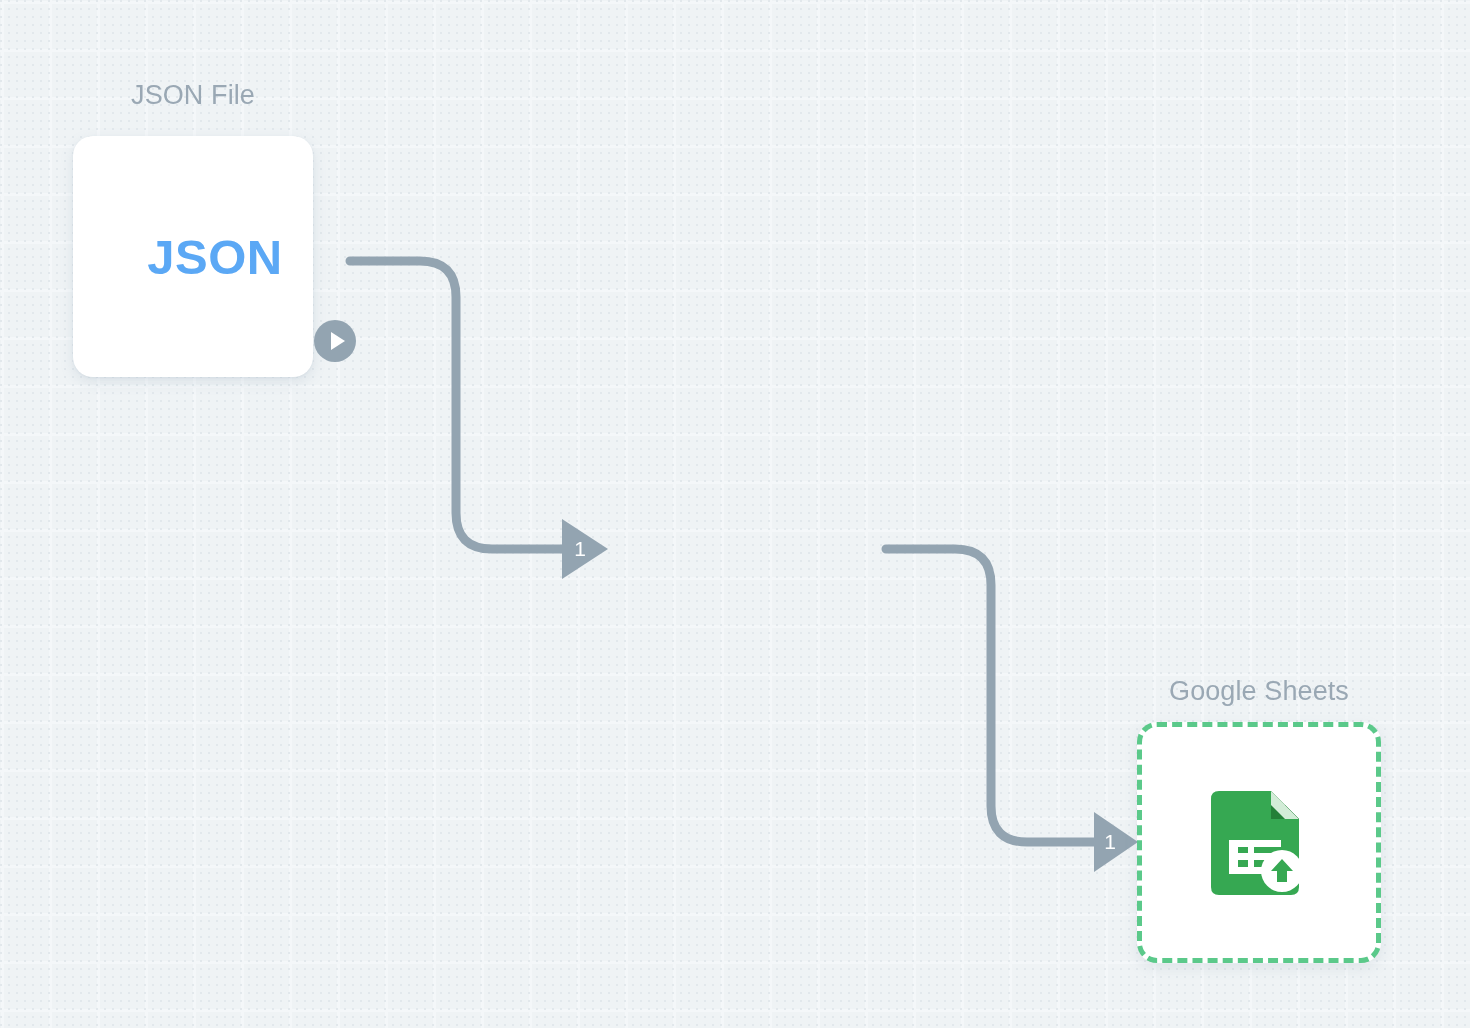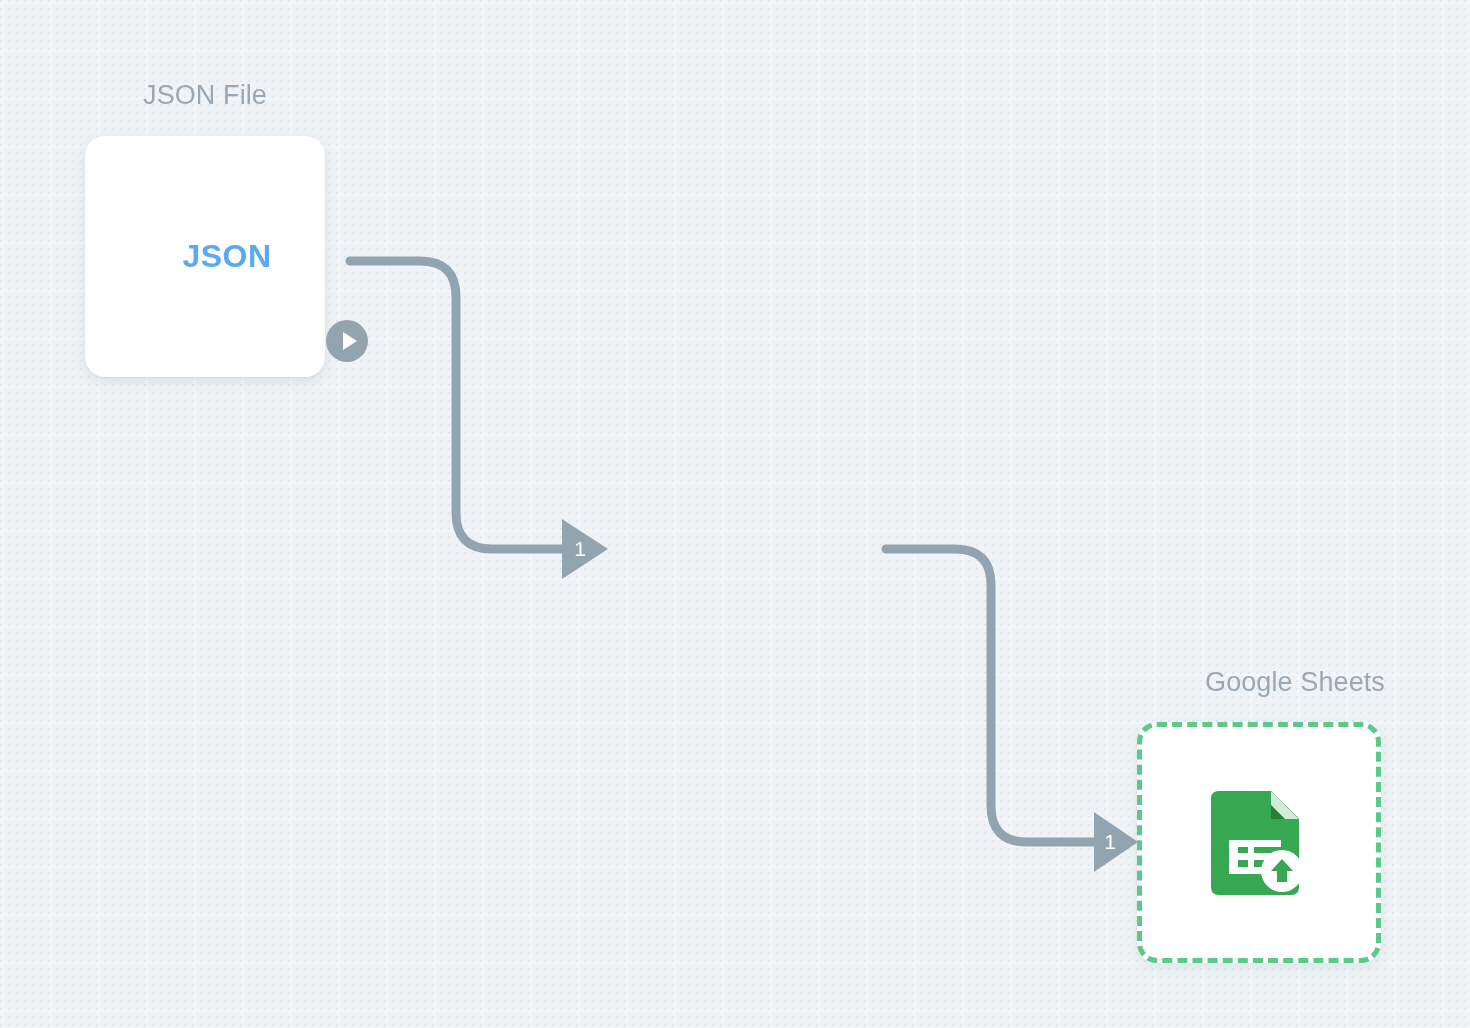--- a/index.html
+++ b/index.html
@@ -86,21 +86,21 @@
     border-radius: 50%;
     box-shadow: 0 6px 18px rgba(120,145,165,0.18), 0 1px 4px rgba(120,145,165,0.10);
     display: flex;
     align-items: center;
     justify-content: center;
   }
 
   
   .json-text {
     color: #5ba8f5;
-    font-size: 32px;
+    font-size: 49px;
     font-weight: 700;
     letter-spacing: 0.5px;
     user-select: none;
     margin-left: 44px;
   }
 
   
   .port-out {
     position: absolute;
     width: 42px;
@@ -132,37 +132,37 @@
       <text class="arrow-num" x="580" y="550">1</text>
     </g>
 
     <g>
       <path class="wire" d="M 886 549 L 955 549 Q 991 549 991 585 L 991 806 Q 991 842 1027 842 L 1094 842"></path>
       <polygon class="arrow-head" points="1094,812 1138,842 1094,872"></polygon>
       <text class="arrow-num" x="1110" y="843">1</text>
     </g>
   </svg>
 
-  <div class="node" style="left:85px; top:80px; width:240px; height:300px;">
+  <div class="node" style="left:73px; top:80px; width:240px; height:300px;">
 
     <div class="node-label" style="top:0px;">JSON File</div>
 
     <div class="card" style="left:0px; top:56px; width:240px; height:241px;">
       <span class="json-text">JSON</span>
     </div>
 
     <div class="port-out" style="left:241px; top:240px;">
       <span class="play"></span>
     </div>
   </div>
 
 
   <div class="node" style="left:1137px; top:664px; width:244px; height:300px;">
 
-    <div class="node-label" style="top:3px;margin-left:36px;">Google Sheets</div>
+    <div class="node-label" style="top:12px;">Google Sheets</div>
 
     <div class="card dashed" style="left:0px; top:58px; width:244px; height:241px;">
 
       <svg width="104" height="112" viewBox="0 0 104 112">
 
         <path d="M 12 4 L 64 4 L 92 32 L 92 100 Q 92 108 84 108 L 12 108 Q 4 108 4 100 L 4 12 Q 4 4 12 4 Z" fill="#36a852"></path>
 
         <path d="M 64 4 L 92 32 L 64 32 Z" fill="#248038"></path>
 
         <path d="M 64 4 L 92 32 L 64 32 Z" fill="#248038"></path>

